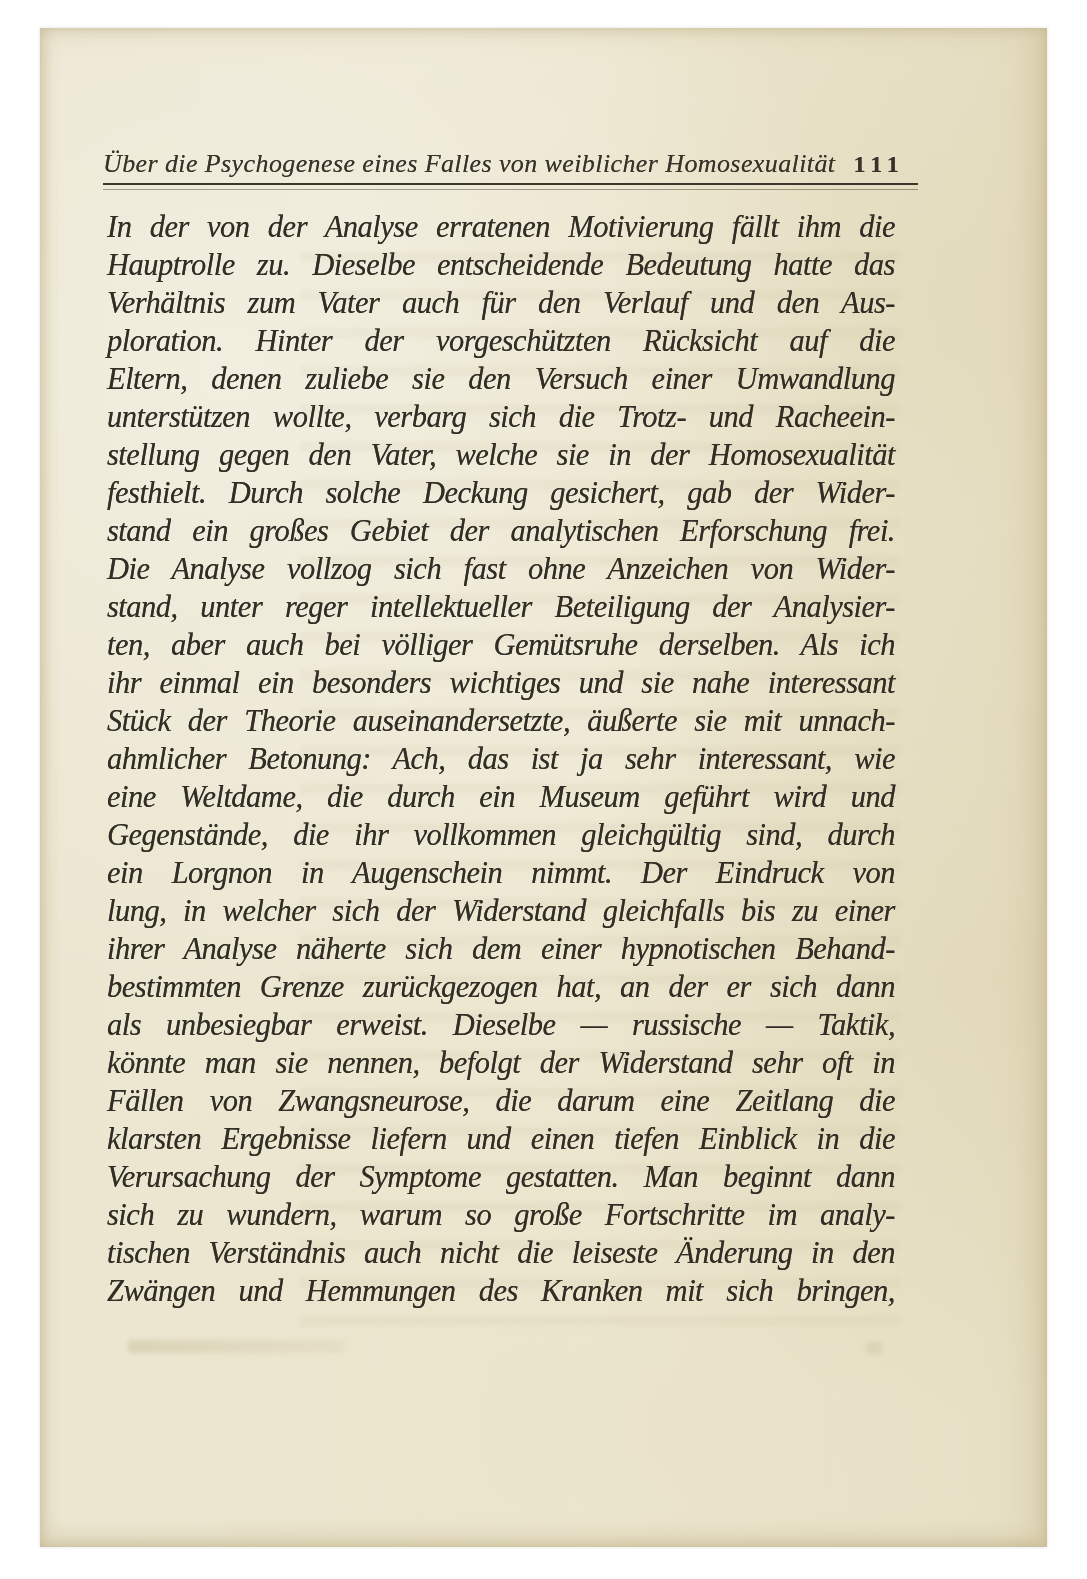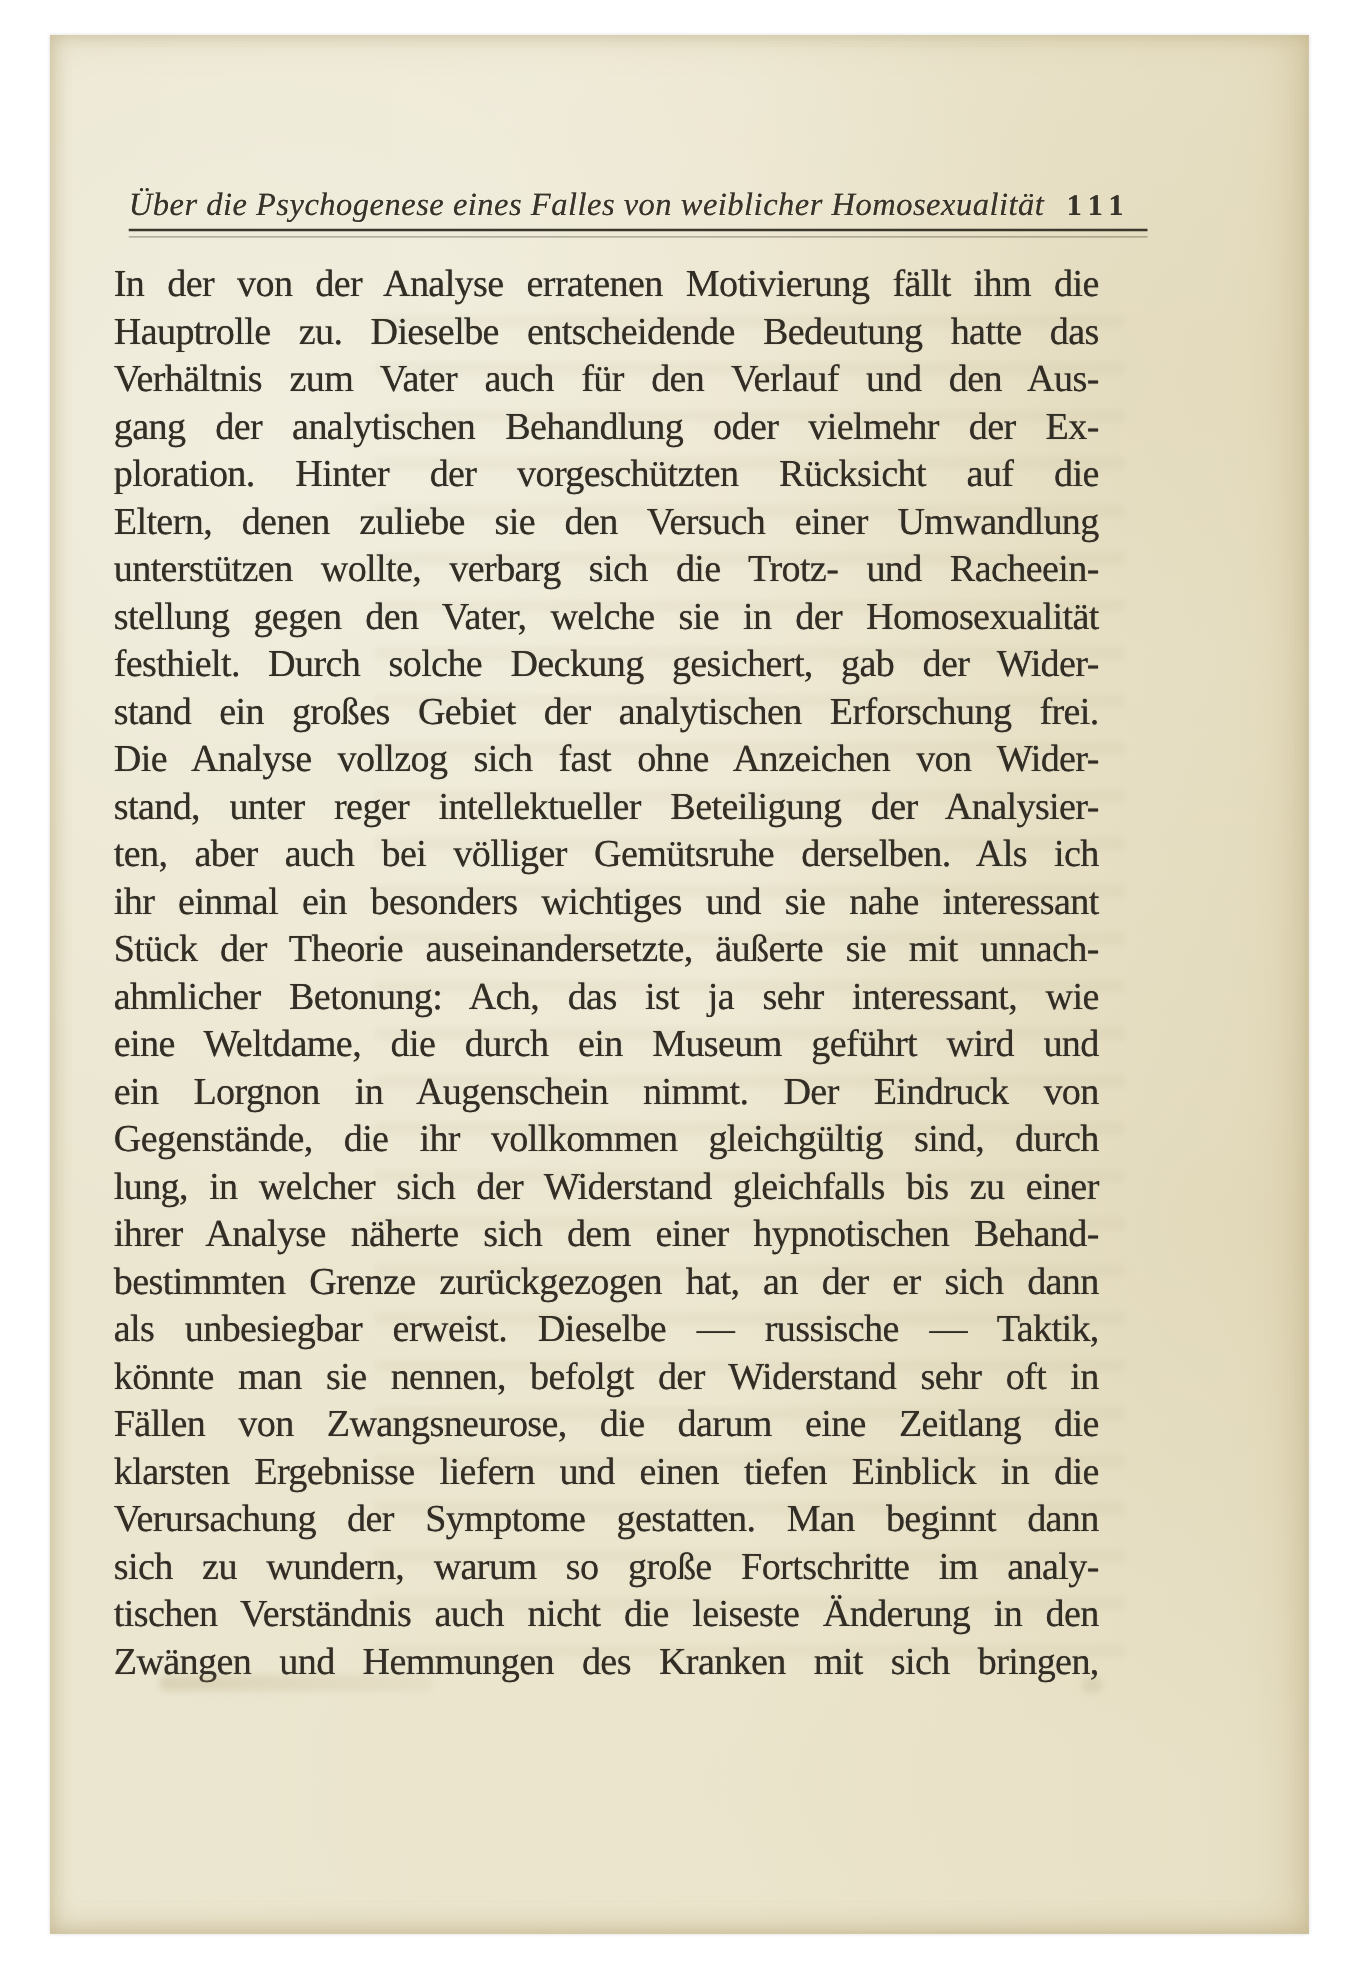--- a/index.html
+++ b/index.html
@@ -54,23 +54,24 @@
     position: absolute;
     left: 63px; top: 155px; width: 815px;
     height: 4px;
     border-top: 2.5px solid #3b372d;
     border-bottom: 1px solid rgba(59,55,45,0.45);
   }
 
   
   .body {
     position: absolute;
-    left: 51px; top: 180px; width: 788px;
+    left: 67px; top: 180px; width: 788px;
     color: #322e26;
     text-shadow: 0 0 0.55px rgba(50,46,38,0.8);
+    font-style: italic;
   }
   .line {
     font-size: 30.5px;
     line-height: 38px;
     letter-spacing: -0.5px;
     text-align: justify;
     text-align-last: justify;
     -moz-text-align-last: justify;
     white-space: normal;
   }
@@ -113,36 +114,35 @@
     </div>
 
     <div class="header-rule"></div>
 
     <div class="show-through"></div>
 
     <div class="body">
       <div class="line">In der von der Analyse erratenen Motivierung fällt ihm die</div>
       <div class="line">Hauptrolle zu.  Dieselbe entscheidende Bedeutung hatte das</div>
       <div class="line">Verhältnis zum Vater auch für den Verlauf und den Aus-</div>
-      <div class="line">gang der analytischen Behandlung oder vielmehr der Ex-</div>
       <div class="line">ploration.  Hinter der vorgeschützten Rücksicht auf die</div>
       <div class="line">Eltern, denen zuliebe sie den Versuch einer Umwandlung</div>
       <div class="line">unterstützen wollte, verbarg sich die Trotz- und Racheein-</div>
       <div class="line">stellung gegen den Vater, welche sie in der Homosexualität</div>
       <div class="line">festhielt.  Durch solche Deckung gesichert, gab der Wider-</div>
       <div class="line">stand ein großes Gebiet der analytischen Erforschung frei.</div>
       <div class="line">Die Analyse vollzog sich fast ohne Anzeichen von Wider-</div>
       <div class="line">stand, unter reger intellektueller Beteiligung der Analysier-</div>
       <div class="line">ten, aber auch bei völliger Gemütsruhe derselben.  Als ich</div>
       <div class="line">ihr einmal ein besonders wichtiges und sie nahe interessant</div>
       <div class="line">Stück der Theorie auseinandersetzte, äußerte sie mit unnach-</div>
       <div class="line">ahmlicher Betonung:  Ach, das ist ja sehr interessant, wie</div>
       <div class="line">eine Weltdame, die durch ein Museum geführt wird und</div>
+      <div class="line">Gegenstände, die ihr vollkommen gleichgültig sind, durch</div>
       <div class="line">ein Lorgnon in Augenschein nimmt.  Der Eindruck von</div>
-      <div class="line">Gegenstände, die ihr vollkommen gleichgültig sind, durch</div>
       <div class="line">lung, in welcher sich der Widerstand gleichfalls bis zu einer</div>
       <div class="line">ihrer Analyse näherte sich dem einer hypnotischen Behand-</div>
       <div class="line">bestimmten Grenze zurückgezogen hat, an der er sich dann</div>
       <div class="line">als unbesiegbar erweist.  Dieselbe — russische — Taktik,</div>
       <div class="line">könnte man sie nennen, befolgt der Widerstand sehr oft in</div>
       <div class="line">Fällen von Zwangsneurose, die darum eine Zeitlang die</div>
       <div class="line">klarsten Ergebnisse liefern und einen tiefen Einblick in die</div>
       <div class="line">Verursachung der Symptome gestatten.  Man beginnt dann</div>
       <div class="line">sich zu wundern, warum so große Fortschritte im analy-</div>
       <div class="line">tischen Verständnis auch nicht die leiseste Änderung in den</div>

